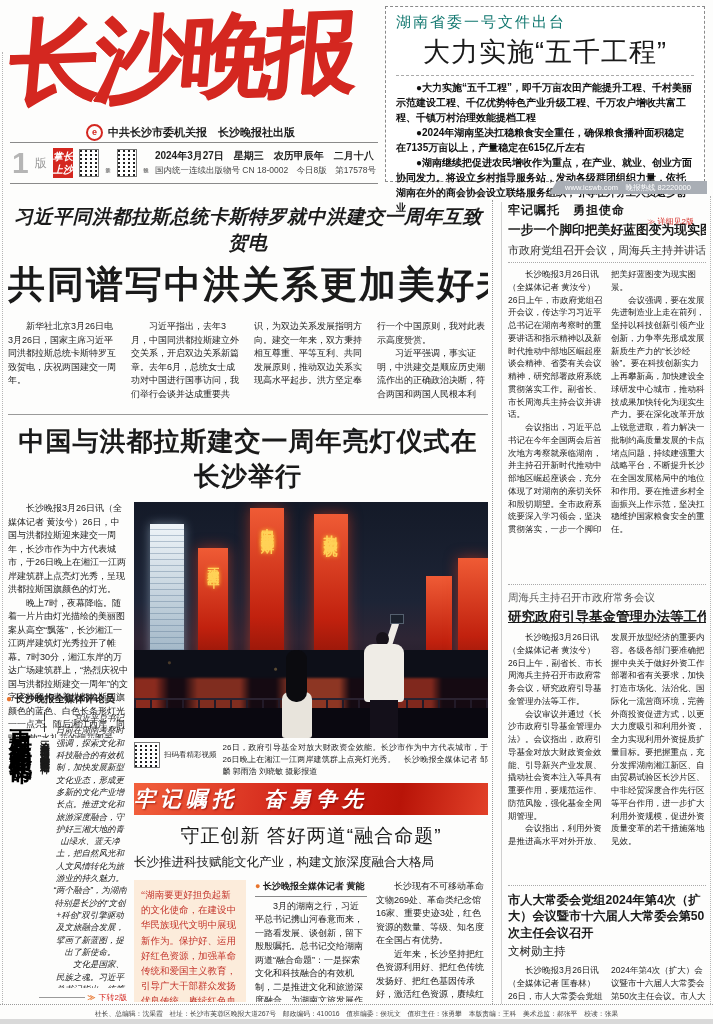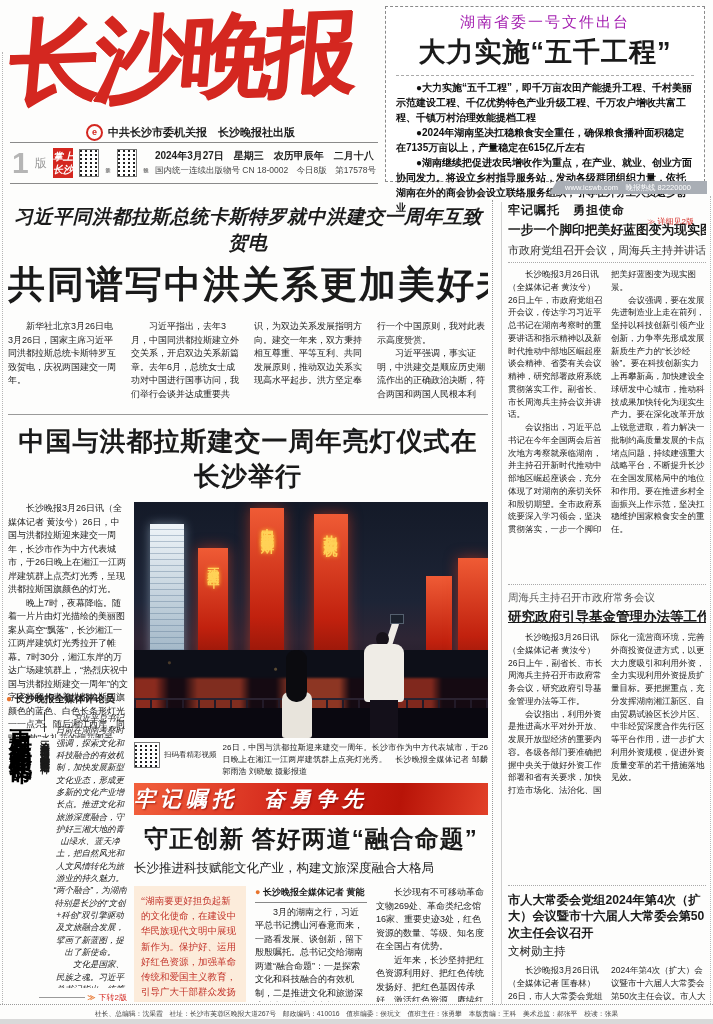--- a/index.html
+++ b/index.html
@@ -15,33 +15,33 @@
       text-shadow:1px 1px 0 #d42720;white-space:nowrap;}
   .publisher{position:absolute;left:86px;top:124px;font-size:11px;font-weight:700;color:#222;
       display:flex;align-items:center;gap:5px;}
   .paper-logo{width:13px;height:13px;border:2px solid #d42720;border-radius:50%;color:#d42720;
       font-size:9px;font-weight:900;line-height:12px;text-align:center;}
   .datebar{position:absolute;left:10px;top:142px;width:368px;height:42px;border-top:1px solid #8a8a8a;
       border-bottom:1px solid #8a8a8a;display:flex;align-items:center;gap:6px;padding:2px 2px;box-sizing:border-box;}
   .page-num{font-size:30px;font-weight:700;color:#b5b5b5;line-height:36px;}
   .page-unit{font-size:12px;color:#9a9a9a;}
   .app-logo{width:30px;height:30px;background:#d42720;color:#fff;font-size:10px;font-weight:900;
-      font-style:italic;display:flex;flex-direction:column;align-items:center;justify-content:center;line-height:13px;}
+      font-style:italic;display:flex;flex-direction:row;align-items:center;justify-content:center;line-height:13px;}
   .qr{width:26px;height:26px;border:1px solid #777;
       background-image:repeating-linear-gradient(0deg,#111 0 2px,#fff 2px 4px),
                        repeating-linear-gradient(90deg,#111 0 2px,#fff 2px 5px);
       background-blend-mode:screen;}
   .qr-label{writing-mode:vertical-rl;font-size:5px;color:#888;line-height:6px;}
   .date-text{font-size:10px;font-weight:700;color:#222;line-height:1.6;white-space:nowrap;}
   .date-text .l2{font-size:8.5px;font-weight:400;color:#444;}
 
   .top-right-box{position:absolute;left:385px;top:6px;width:320px;height:176px;border:1.5px dashed #8a8a8a;
       padding:6px 10px 4px;box-sizing:border-box;background:#fff;}
-  .trb-kicker{text-align:center;font-size:15px;letter-spacing:2px;color:#a21caf;}
-  .trb-headline{text-align:center;font-size:27px;font-weight:700;letter-spacing:1px;margin:2px 0 4px;
+  .trb-kicker{font-size:15px;letter-spacing:2px;color:#0f766e;}
+  .trb-headline{text-align:center;font-size:27px;font-weight:400;letter-spacing:1px;margin:2px 0 4px;
       border-bottom:1px dashed #aaa;padding-bottom:5px;}
   .trb-bullets p{margin:3px 0 0;font-size:10px;font-weight:600;line-height:1.5;text-indent:0;color:#111;}
   .trb-more{text-align:right;color:#d42720;font-size:8px;margin-top:1px;}
   .ribbon{position:absolute;right:6px;top:181px;width:158px;height:13px;background:#a9aeb5;color:#fff;
       font-size:7.5px;text-align:center;line-height:13px;clip-path:polygon(8px 0,100% 0,100% 100%,0 100%);}
 
   
   .col-divider{position:absolute;left:492px;top:200px;height:804px;border-left:1px dotted #9a9a9a;}
   .main-left{position:absolute;left:8px;top:196px;width:480px;height:806px;overflow:hidden;}
   .right-col{position:absolute;left:501px;top:202px;width:205px;height:802px;overflow:hidden;
@@ -92,21 +92,21 @@
   .qr-video{width:24px;height:24px;flex:none;}
   .qr-video-label{font-size:7.5px;color:#333;margin:8px 6px 0 4px;white-space:nowrap;}
   .photo-caption{flex:1;font-size:8px;line-height:1.5;color:#222;text-align:justify;}
 
   
   .banner{margin:5px 0 0 126px;width:354px;height:32px;line-height:32px;text-align:left;
       background:linear-gradient(100deg,#f2603c 0%,#d3261a 45%,#b81408 75%,#e24129 100%);
       color:#fff;font-size:21px;font-weight:900;font-style:italic;letter-spacing:5px;
       text-shadow:1px 1px 2px rgba(120,0,0,.6);}
   .culture{margin-left:126px;width:354px;}
-  .culture-headline{text-align:center;font-size:24px;font-weight:700;letter-spacing:1px;margin-top:8px;}
+  .culture-headline{text-align:center;font-size:19px;font-weight:400;letter-spacing:1px;margin-top:8px;}
   .culture-subhead{font-size:12.5px;color:#222;margin-top:5px;}
   .culture-cols{display:flex;gap:9px;margin-top:9px;height:228px;overflow:hidden;}
   .quote-box{width:112px;flex:none;background:#fcecdb;padding:8px 7px;box-sizing:border-box;
       color:#c3342b;font-family:"Liberation Serif",serif;font-size:9.5px;line-height:1.6;}
   .culture-col{width:112px;flex:none;font-size:9px;line-height:1.5;color:#222;}
   .byline{font-weight:700;font-size:9px;border-bottom:1px solid #888;padding-bottom:2px;margin-bottom:3px;}
   .dot{color:#e8742c;}
   .turn{color:#d42720;font-size:8px;text-align:right;margin-top:4px;display:flex;align-items:center;justify-content:flex-end;gap:3px;}
   .turn .dash{flex:none;width:46px;border-top:1px solid #9a9a9a;}
   .turn .arr{color:#e8742c;font-weight:900;}
@@ -224,21 +224,21 @@
             <div class="phone"></div>
           <div class="head"></div>
             <div class="coat"></div>
           <div class="legs"></div>
         </div>
       </div>
     </div>
     <div class="photo-footer">
       <span class="qr qr-video"></span>
       <span class="qr-video-label">扫码看精彩视频</span>
-      <span class="photo-caption">26日，中国与洪都拉斯迎来建交一周年。长沙市作为中方代表城市，于26日晚上在湘江一江两岸建筑群上点亮灯光秀。　长沙晚报全媒体记者 邹麟 郭雨浩 刘晓敏 摄影报道</span>
+      <span class="photo-caption">26日，政府引导基金对放大财政资金效能。长沙市作为中方代表城市，于26日晚上在湘江一江两岸建筑群上点亮灯光秀。　长沙晚报全媒体记者 邹麟 郭雨浩 刘晓敏 摄影报道</span>
     </div>
 
     <div class="banner">牢记嘱托　奋勇争先</div>
 
     <div class="culture">
       <div class="culture-headline">守正创新 答好两道“融合命题”</div>
       <div class="culture-subhead">长沙推进科技赋能文化产业，构建文旅深度融合大格局</div>
       <div class="culture-cols">
         <div class="quote-box">
           <span>“湖南要更好担负起新的文化使命，在建设中华民族现代文明中展现新作为。保护好、运用好红色资源，加强革命传统和爱国主义教育，引导广大干部群众发扬优良传统、赓续红色血脉，践行社会主义核心价值观，培育时代新风新貌。探索文化和科技融合的有效机制，加快发展新型文化业态，形成更多新的文化产业增长点。推进文化和旅游深度融合，守护好三湘大地的青山绿水、蓝天净土，把自然风光和人文风情转化为旅游业的持久魅力。”</span>
@@ -295,20 +295,21 @@
           <p>会议指出，习近平总书记在今年全国两会后首次地方考察就亲临湖南，并主持召开新时代推动中部地区崛起座谈会，充分体现了对湖南的亲切关怀和殷切期望。全市政府系统要深入学习领会，坚决贯彻落实，一步一个脚印把美好蓝图变为现实图景。</p>
           <p>会议强调，要在发展先进制造业上走在前列，坚持以科技创新引领产业创新，力争率先形成发展新质生产力的“长沙经验”。要在科技创新实力上再攀新高，加快建设全球研发中心城市，推动科技成果加快转化为现实生产力。要在深化改革开放上锐意进取，着力解决一批制约高质量发展的卡点堵点问题，持续建强重大战略平台，不断提升长沙在全国发展格局中的地位和作用。要在推进乡村全面振兴上作示范，坚决扛稳维护国家粮食安全的重任。</p>
         </div>
     </div>
     <div class="rc-div"></div>
     <div class="rc-art" style="height:288px;">
       <div class="rc-kicker2">周海兵主持召开市政府常务会议</div>
       <div class="rc-headline2">研究政府引导基金管理办法等工作</div>
       <div class="rc-body body-text" style="height:252px;">
           <p>长沙晚报3月26日讯（全媒体记者 黄汝兮）26日上午，副省长、市长周海兵主持召开市政府常务会议，研究政府引导基金管理办法等工作。</p>
+          <p>会议审议并通过《长沙市政府引导基金管理办法》。会议指出，政府引导基金对放大财政资金效能、引导新兴产业发展、撬动社会资本注入等具有重要作用，要规范运作、防范风险，强化基金全周期管理。</p>
           <p>会议指出，利用外资是推进高水平对外开放、发展开放型经济的重要内容。各级各部门要准确把握中央关于做好外资工作部署和省有关要求，加快打造市场化、法治化、国际化一流营商环境，完善外商投资促进方式，以更大力度吸引和利用外资，全力实现利用外资提质扩量目标。要把握重点，充分发挥湖南湘江新区、自由贸易试验区长沙片区、中非经贸深度合作先行区等平台作用，进一步扩大利用外资规模，促进外资质量变革的若干措施落地见效。</p>
         </div>
     </div>
     <div class="rc-div"></div>
     <div class="rc-art" style="height:124px;">
       <div class="rc-headline3">市人大常委会党组2024年第4次（扩大）会议暨市十六届人大常委会第50次主任会议召开</div>
       <div class="rc-subhead3">文树勋主持</div>
       <div class="rc-body body-text" style="height:72px;">
           <p>长沙晚报3月26日讯（全媒体记者 匡春林）26日，市人大常委会党组书记、主任文树勋主持召开市人大常委会党组2024年第4次（扩大）会议暨市十六届人大常委会第50次主任会议。市人大常委会副主任李伟群、张宏峰、王晓晖、张白云等出席会议。</p>
         </div>

